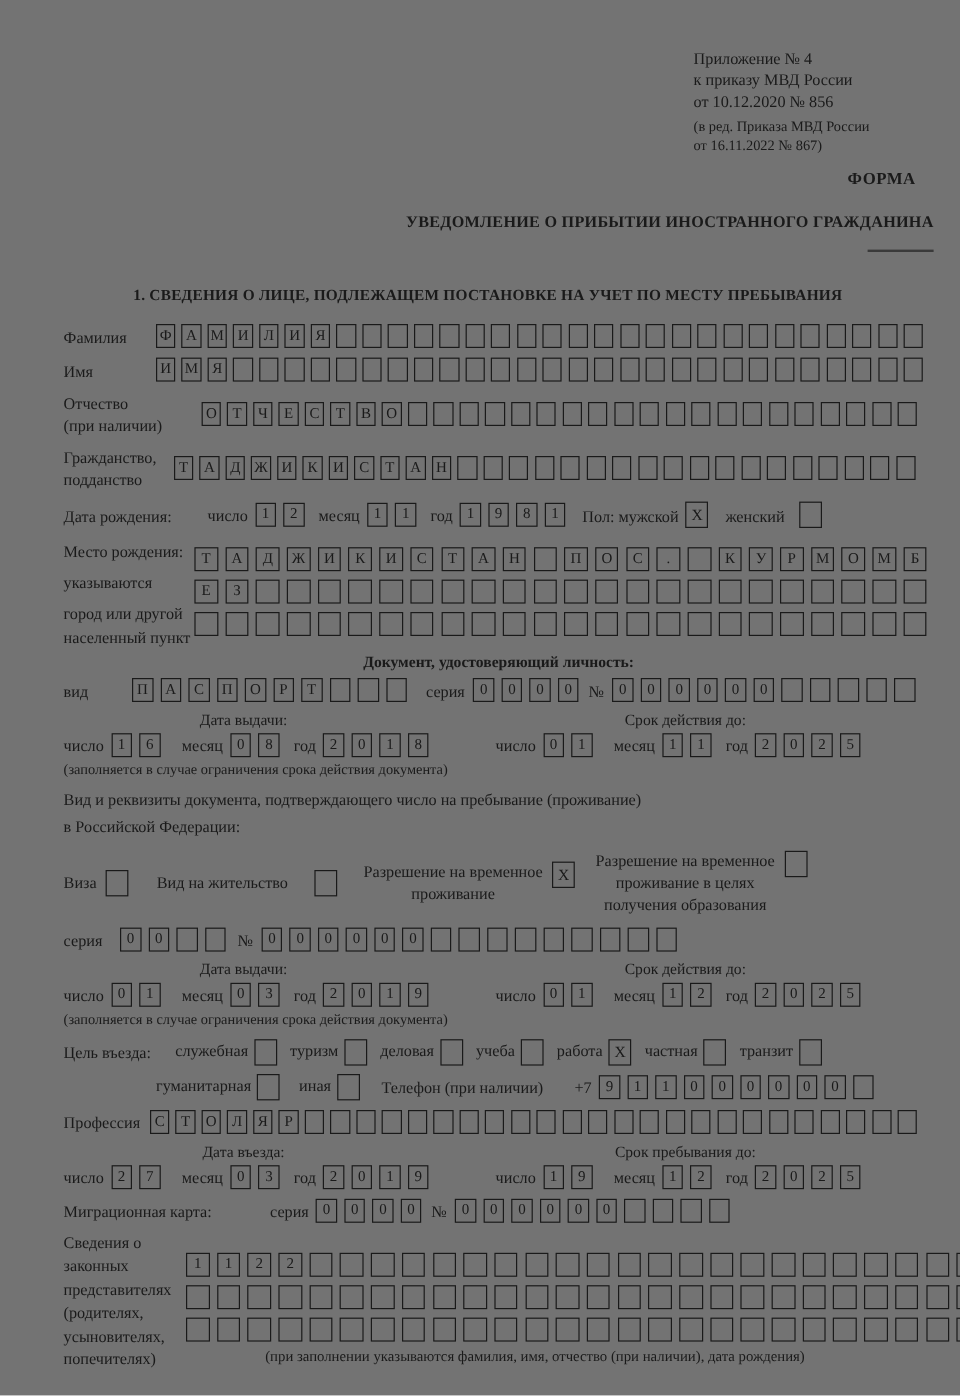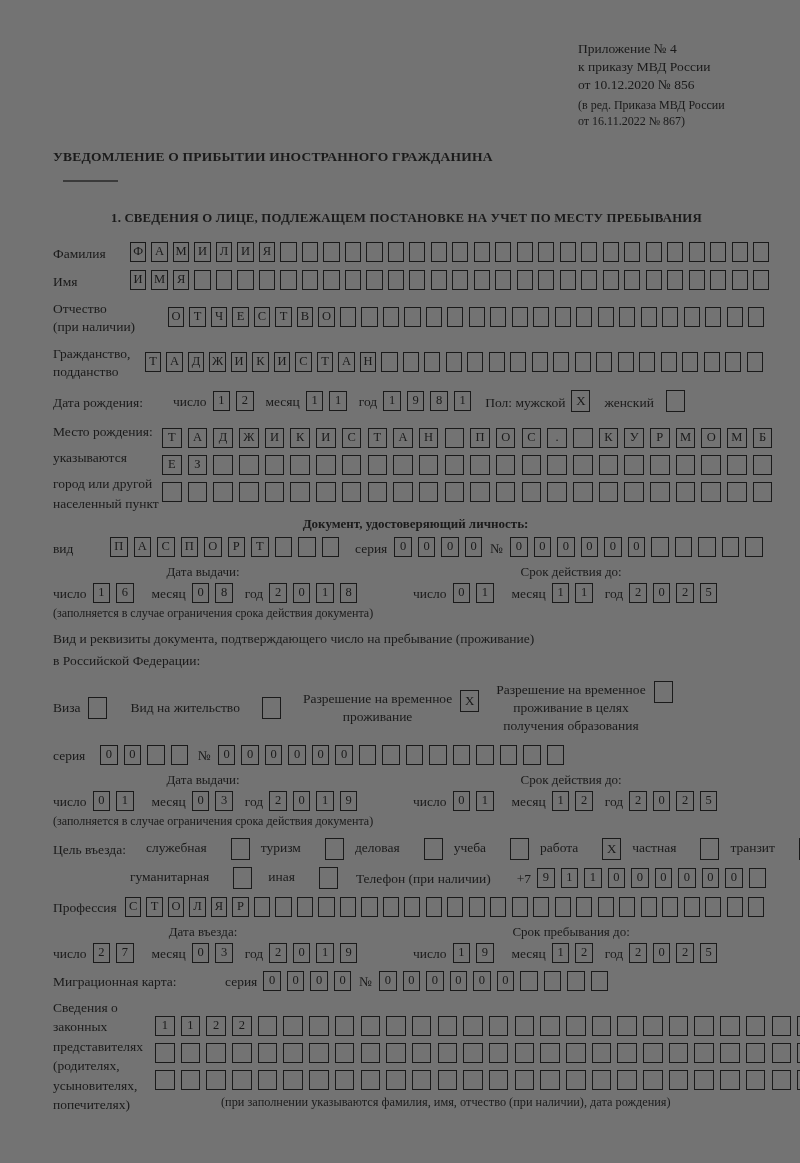--- a/index.html
+++ b/index.html
@@ -10,21 +10,21 @@
     font-family:"Liberation Serif", serif;
     font-size:13.5px;
   }
   .page { width:800px; height:1163px; padding:40px 22px 8px 53px; overflow:hidden; background:#737373; }
 
   
   .annex { margin-left:525px; line-height:1.32; }
   .amend { margin-top:5px; font-size:12px; line-height:1.3; }
   .forma { text-align:right; padding-right:15px; font-weight:bold; margin-top:12px; font-size:14px; letter-spacing:.4px; }
 
-  .title { text-align:left; font-weight:bold; font-size:13.5px; margin-top:17px; line-height:1.55; letter-spacing:.2px; }
+  .title { text-align:right; font-weight:bold; font-size:13.5px; margin-top:17px; line-height:1.55; letter-spacing:.2px; }
   .tunder { display:inline-block; width:55px; border-bottom:2.4px solid #3a3a3a; margin-left:10px; }
   .sec1 { text-align:center; font-weight:bold; font-size:12.8px; margin-top:23px; margin-left:-18px; letter-spacing:.2px; }
 
   .row { display:flex; align-items:center; margin-top:8px; }
   .lab { flex:none; padding-top:2px; line-height:17px; }
   .lab2 { line-height:17.5px; }
 
   .cells { display:inline-flex; flex:none; }
   .cell {
     flex:none; width:16.2px; height:20px;
@@ -51,21 +51,21 @@
   .dhead-l { width:300px; }
   .note { text-align:left; font-size:12px; margin-top:3px; padding-right:2px; }
 
   .dochead { text-align:center; font-weight:bold; font-size:13px; margin-top:3px; }
 
   .visa-row { margin-top:9px; }
   .vopt { display:inline-flex; align-items:flex-start; margin-right:17px; }
   .vopt .vlab { margin-right:7px; padding-top:3px; }
   .vlines { text-align:center; line-height:18px; margin-right:8px; }
 
-  .popt { display:inline-flex; align-items:flex-start; margin-right:11px;gap:19px; }
+  .popt { display:inline-flex; align-items:flex-start; margin-right:11px; }
   .popt .plab { margin-right:5px; padding-top:2px; }
 
   .reps { margin-top:7px; }
   .replab { width:102px; flex:none; line-height:19.5px; }
   .repcells .cells { margin-bottom:7px; }
   .repnote { margin-left:168px; margin-top:-20px; font-size:12.3px; }
 </style>
 </head>
 <body>
 
@@ -74,20 +74,21 @@
   <div class="annex">
     <div>Приложение № 4</div>
     <div>к приказу МВД России</div>
     <div>от 10.12.2020 № 856</div>
     <div class="amend">
       <div>(в ред. Приказа МВД России</div>
       <div>от 16.11.2022 № 867)</div>
     </div>
   </div>
 
+  <div class="forma">ФОРМА</div>
 
   <div class="title">
     <div>УВЕДОМЛЕНИЕ О ПРИБЫТИИ ИНОСТРАННОГО ГРАЖДАНИНА</div>
     <div><span class="tunder"></span></div>
   </div>
 
   <div class="sec1">1. СВЕДЕНИЯ О ЛИЦЕ, ПОДЛЕЖАЩЕМ ПОСТАНОВКЕ НА УЧЕТ ПО МЕСТУ ПРЕБЫВАНИЯ</div>
 
   <div class="row" style="margin-top:16px">
     <span class="lab" style="width:77px">Фамилия</span>

